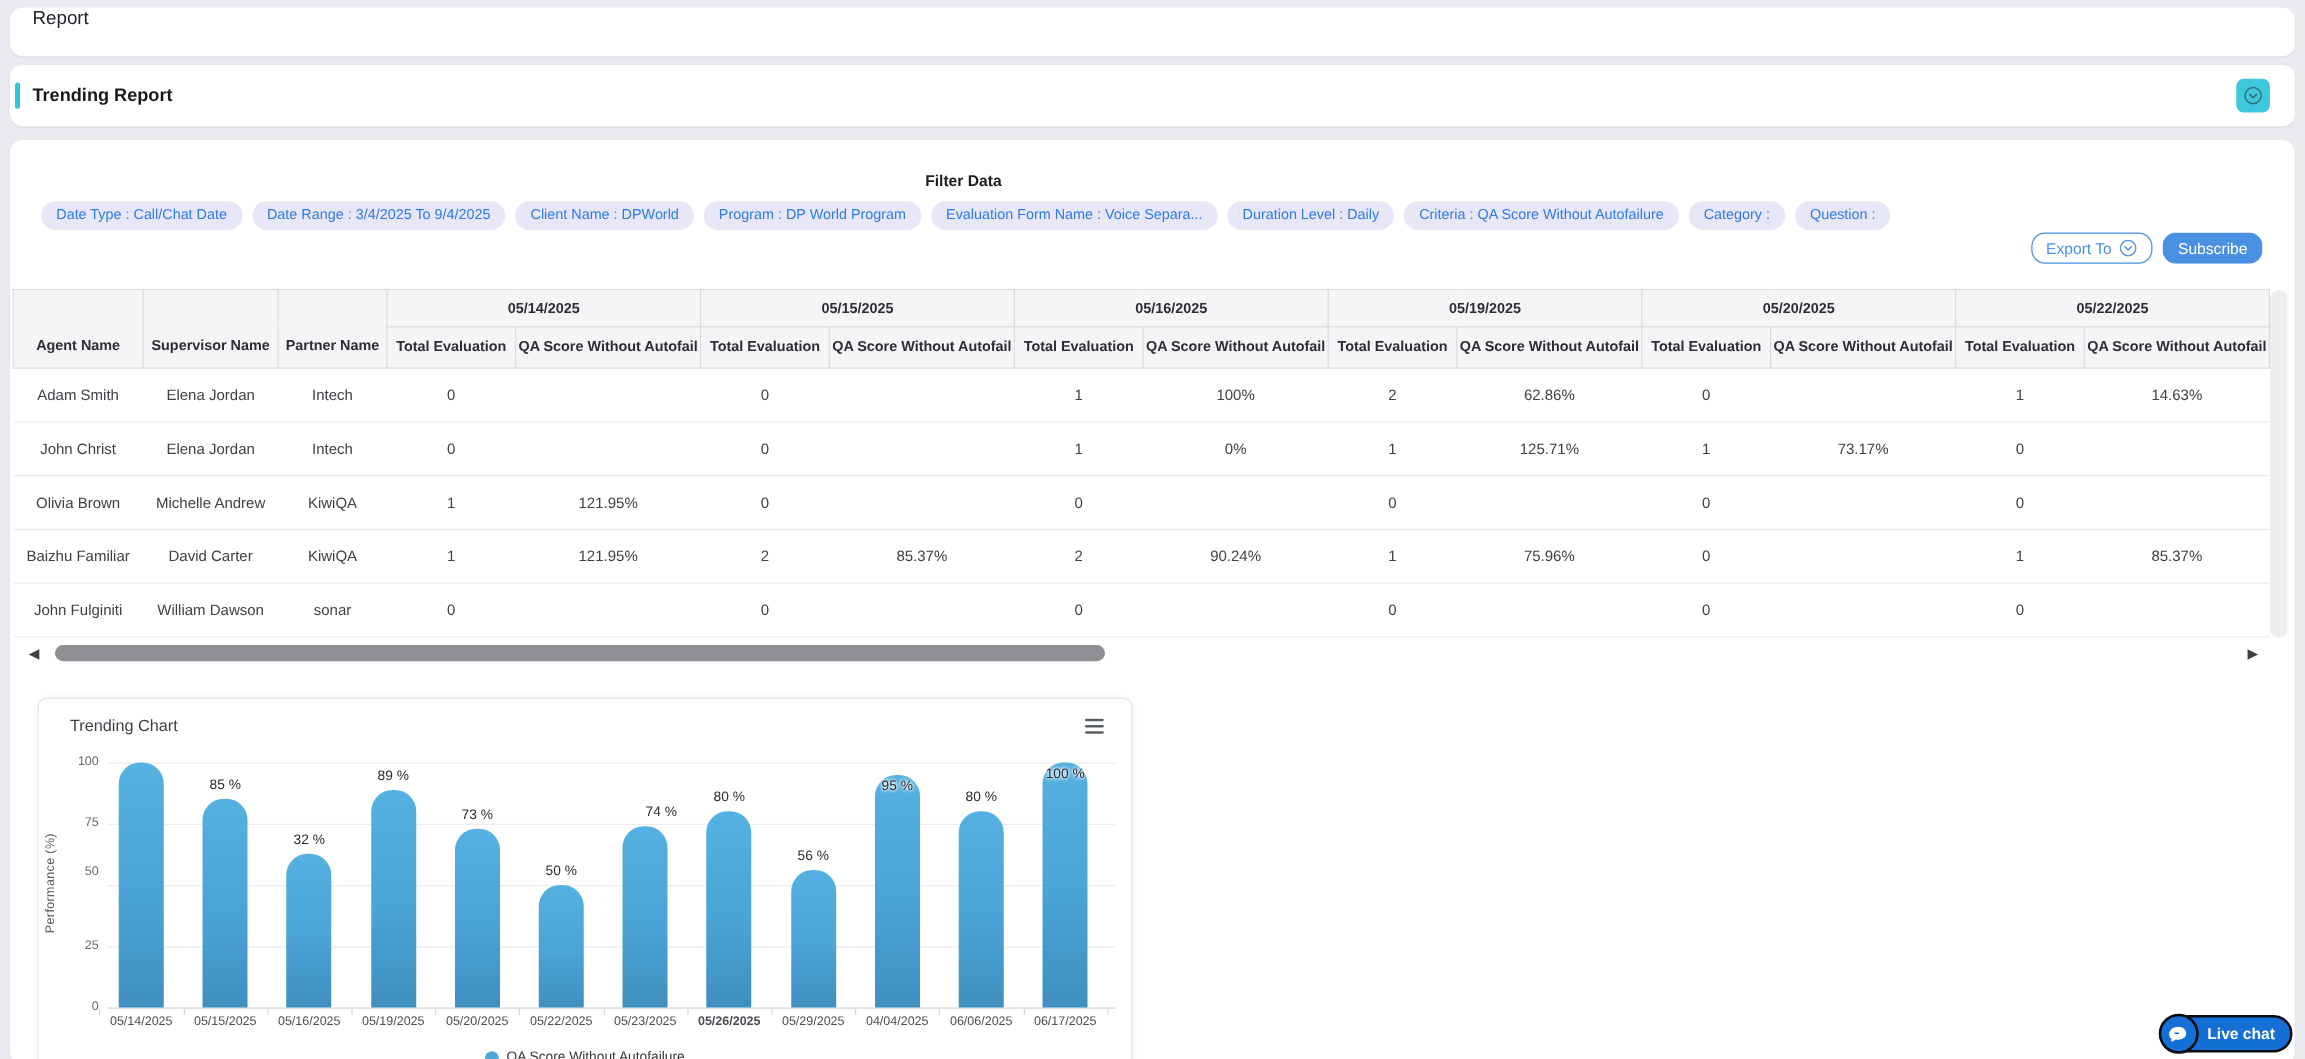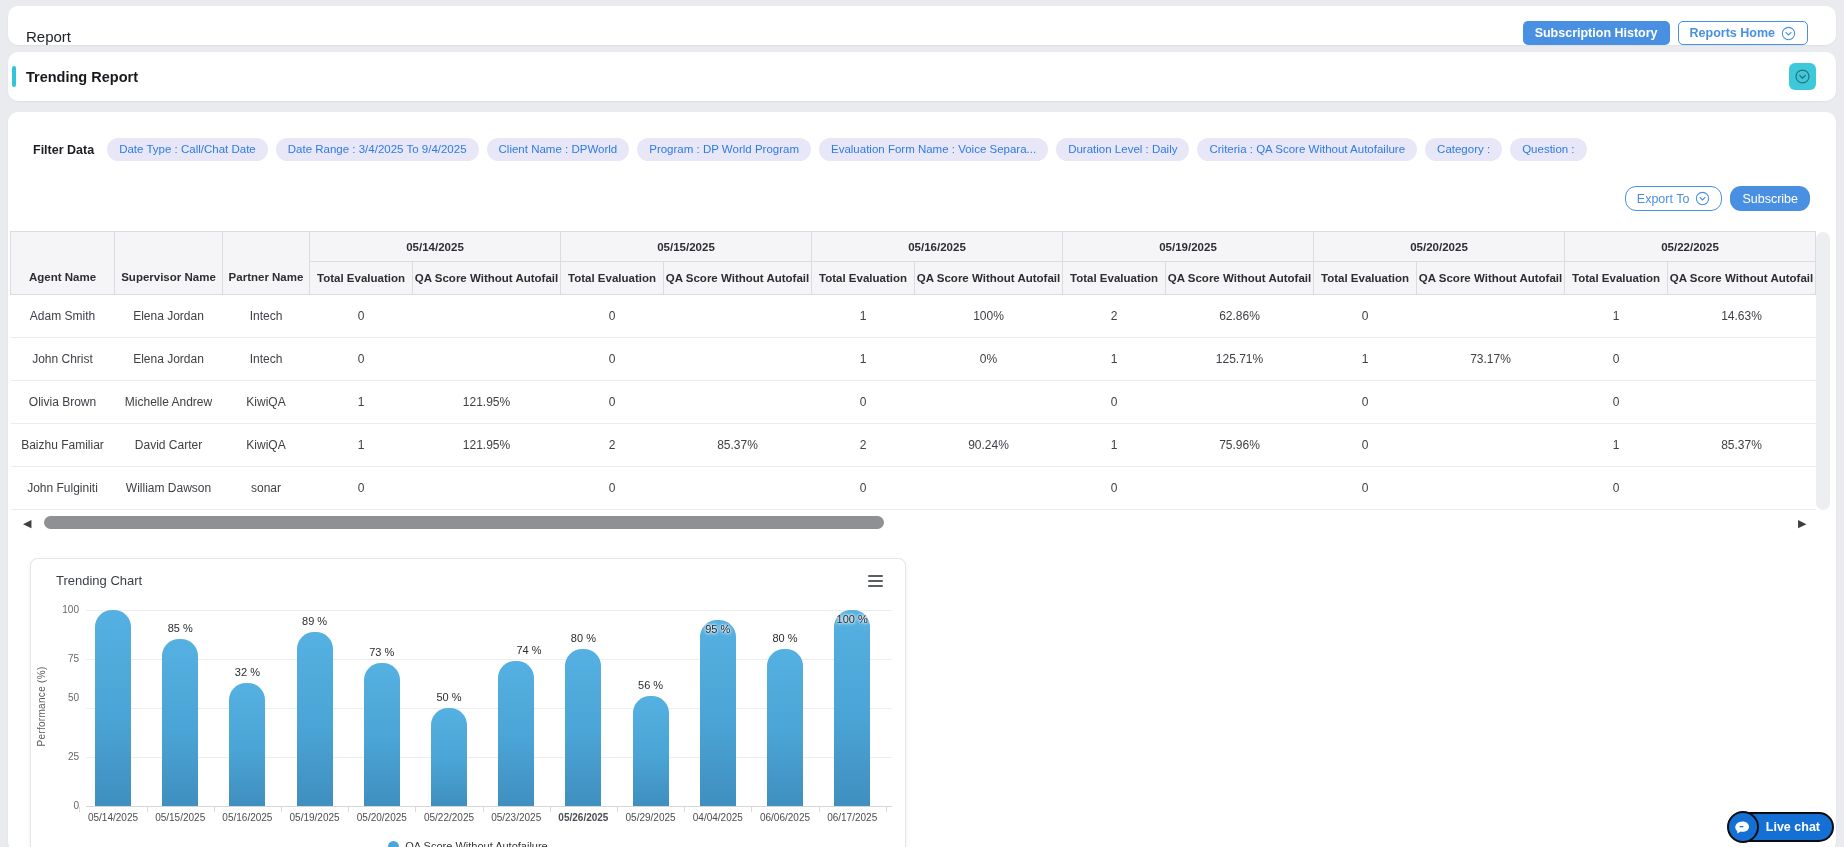--- a/index.html
+++ b/index.html
@@ -1,39 +1,39 @@
 <!DOCTYPE html>
 <html><head>
 <meta charset="utf-8">
 <style>
   * { margin:0; padding:0; box-sizing:border-box; }
   html,body { width:1844px; height:847px; overflow:hidden;
     font-family:"Liberation Sans","DejaVu Sans",sans-serif; background:#e9ebee; }
   .card { position:absolute; background:#fff; border-radius:10px; box-shadow:0 1px 2px rgba(0,0,0,.05); }
 
   
-  .topbar { left:8px; top:6px; width:1828px; height:39px; display:flex; align-items:flex-end; }
+  .topbar { left:8px; top:6px; width:1828px; height:39px; display:flex; align-items:flex-start; }
   .page-title { margin-left:18px; font-size:15px; color:#20242a; font-weight:500; }
   .topbar-actions { position:absolute; right:28px; display:flex; gap:8px; align-items:center; }
   .btn { height:24px; display:inline-flex; align-items:center; gap:6px; padding:0 11px;
     border-radius:5px; font-size:12.5px; font-weight:600; cursor:pointer; border:1px solid transparent; }
   .btn-filled { background:#4a90e2; color:#fff; }
   .btn-outline { background:#fff; color:#4a90e2; border-color:#4a90e2; }
   .chev-svg { width:15px; height:15px; display:block; }
 
   
   .sectionbar { left:8px; top:52px; width:1828px; height:49px; display:flex; align-items:center; }
   .accent { position:absolute; left:4px; top:14px; width:4px; height:21px; background:#32c5d8; border-radius:2px; }
   .section-title { margin-left:18px; font-size:14.5px; font-weight:bold; color:#17191c; }
   .collapse-btn { position:absolute; right:20px; top:11px; width:27px; height:27px; background:#3ec9da;
     border:none; border-radius:6px; display:flex; align-items:center; justify-content:center; cursor:pointer; }
 
   
   .main-card { left:8px; top:112px; width:1828px; height:740px; }
-  .filter-row { position:absolute; left:25px; top:26px; display:flex; align-items:center; gap:9px; }
+  .filter-row { position:absolute; left:25px; top:26px; display:flex; align-items:center; gap:9px;flex-direction:column; }
   .filter-label { font-size:12.5px; font-weight:bold; color:#1c1e22; margin-right:4px; }
   .chip { background:#e7e7f8; color:#2e7be6; border-radius:12px; height:23px; line-height:23px;
     padding:0 12px; font-size:11.5px; white-space:nowrap; cursor:default; }
   .toolbar-row { position:absolute; right:26px; top:74px; display:flex; gap:8px; align-items:center; }
   .btn-sm { height:25px; font-weight:500;border-radius:11px; }
 
   
   .table-wrap { position:absolute; left:2px; top:119px; width:1806px; overflow:hidden; }
   table { border-collapse:collapse; table-layout:fixed; width:1805px; }
   th { background:#f5f5f7; border:1px solid #dcdce0; font-size:11.5px; font-weight:bold; color:#2c2e33; }
@@ -79,30 +79,20 @@
     padding:0 12px 0 36px; cursor:pointer; }
   .live-chat-label { color:#fff; font-size:12.5px; font-weight:bold; white-space:nowrap; }
   .live-chat-icon { position:absolute; left:-3px; top:-3px; width:32px; height:32px; border-radius:50%;
     background:#1570d6; border:2px solid #0b0c0e; display:flex; align-items:center; justify-content:center; }
 </style>
 </head>
 <body>
 
 <div class="card topbar">
   <div class="page-title">Report</div>
-  <div class="topbar-actions">
-    <button class="btn btn-filled">Subscription History</button>
-    <button class="btn btn-outline">
-      <span>Reports Home</span>
-      <svg class="chev-svg" viewBox="0 0 20 20">
-        <circle cx="10" cy="10" r="8.2" fill="none" stroke="#4a90e2" stroke-width="1.4"></circle>
-        <path d="M6.6 8.6 L10 12 L13.4 8.6" fill="none" stroke="#4a90e2" stroke-width="1.5" stroke-linecap="round" stroke-linejoin="round"></path>
-      </svg>
-    </button>
-  </div>
 </div>
 
 <div class="card sectionbar">
   <span class="accent"></span>
   <span class="section-title">Trending Report</span>
   <button class="collapse-btn">
     <svg width="17" height="17" viewBox="0 0 20 20">
       <circle cx="10" cy="10" r="7.6" fill="none" stroke="#2f6f7e" stroke-width="1.4"></circle>
       <path d="M6.8 8.8 L10 12 L13.2 8.8" fill="none" stroke="#2f6f7e" stroke-width="1.5" stroke-linecap="round" stroke-linejoin="round"></path>
     </svg>

